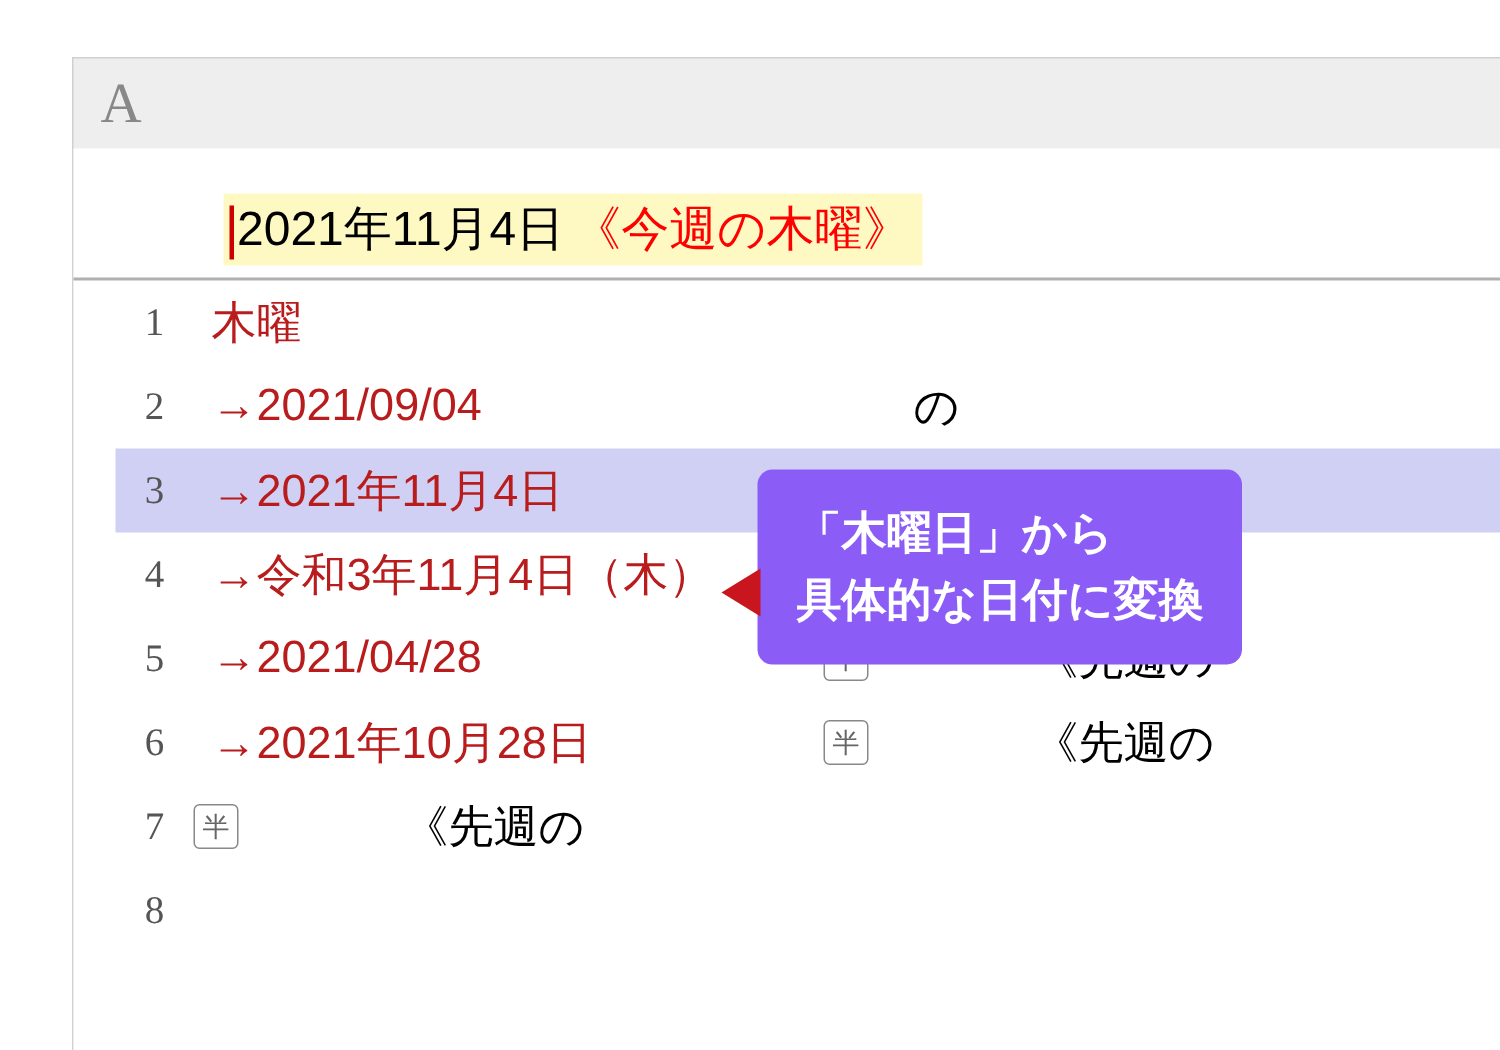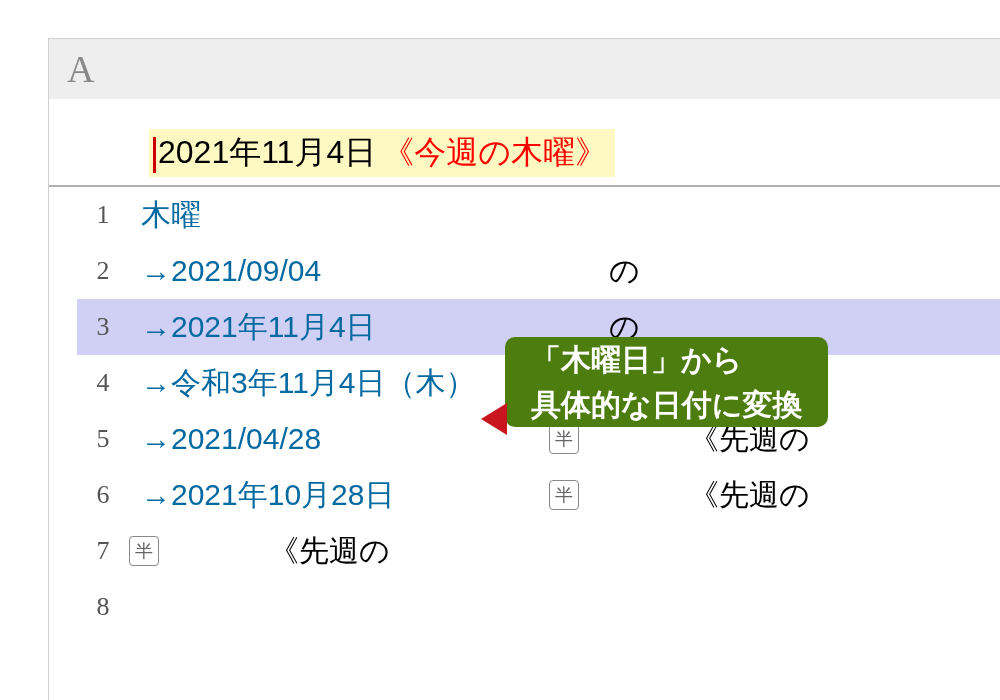--- a/index.html
+++ b/index.html
@@ -86,21 +86,21 @@
     .candidate-number {
       width: 52px;
       text-align: center;
       color: #555;
       font-size: 26px;
       font-family: "Times New Roman", serif;
       font-weight: 300;
     }
     .candidate-text {
       flex: 0 0 auto;
-      color: #0369a1;
+      color: #b91c1c;
       padding-left: 12px;
       min-width: 420px;
     }
     .candidate-badge {
       width: 30px;
       height: 30px;
       border: 1.5px solid #888;
       border-radius: 4px;
       display: flex;
       align-items: center;
@@ -108,26 +108,26 @@
       font-size: 18px;
       color: #666;
       margin-right: 110px;
     }
     .candidate-tag {
       color: #000;
       font-size: 30px;
     }
     .callout {
       position: absolute;
-      top: 238px;
+      top: 214px;
       left: 456px;
-      background: #4d7c0f;
+      background: #8b5cf6;
       color: #fff;
       border-radius: 10px;
-      padding: 0 26px;
+      padding: 20px 26px;
       font-size: 30px;
       font-weight: bold;
       line-height: 1.5;
       z-index: 10;
     }
     .callout::before {
       content: "";
       position: absolute;
       left: -24px;
       top: 66px;

